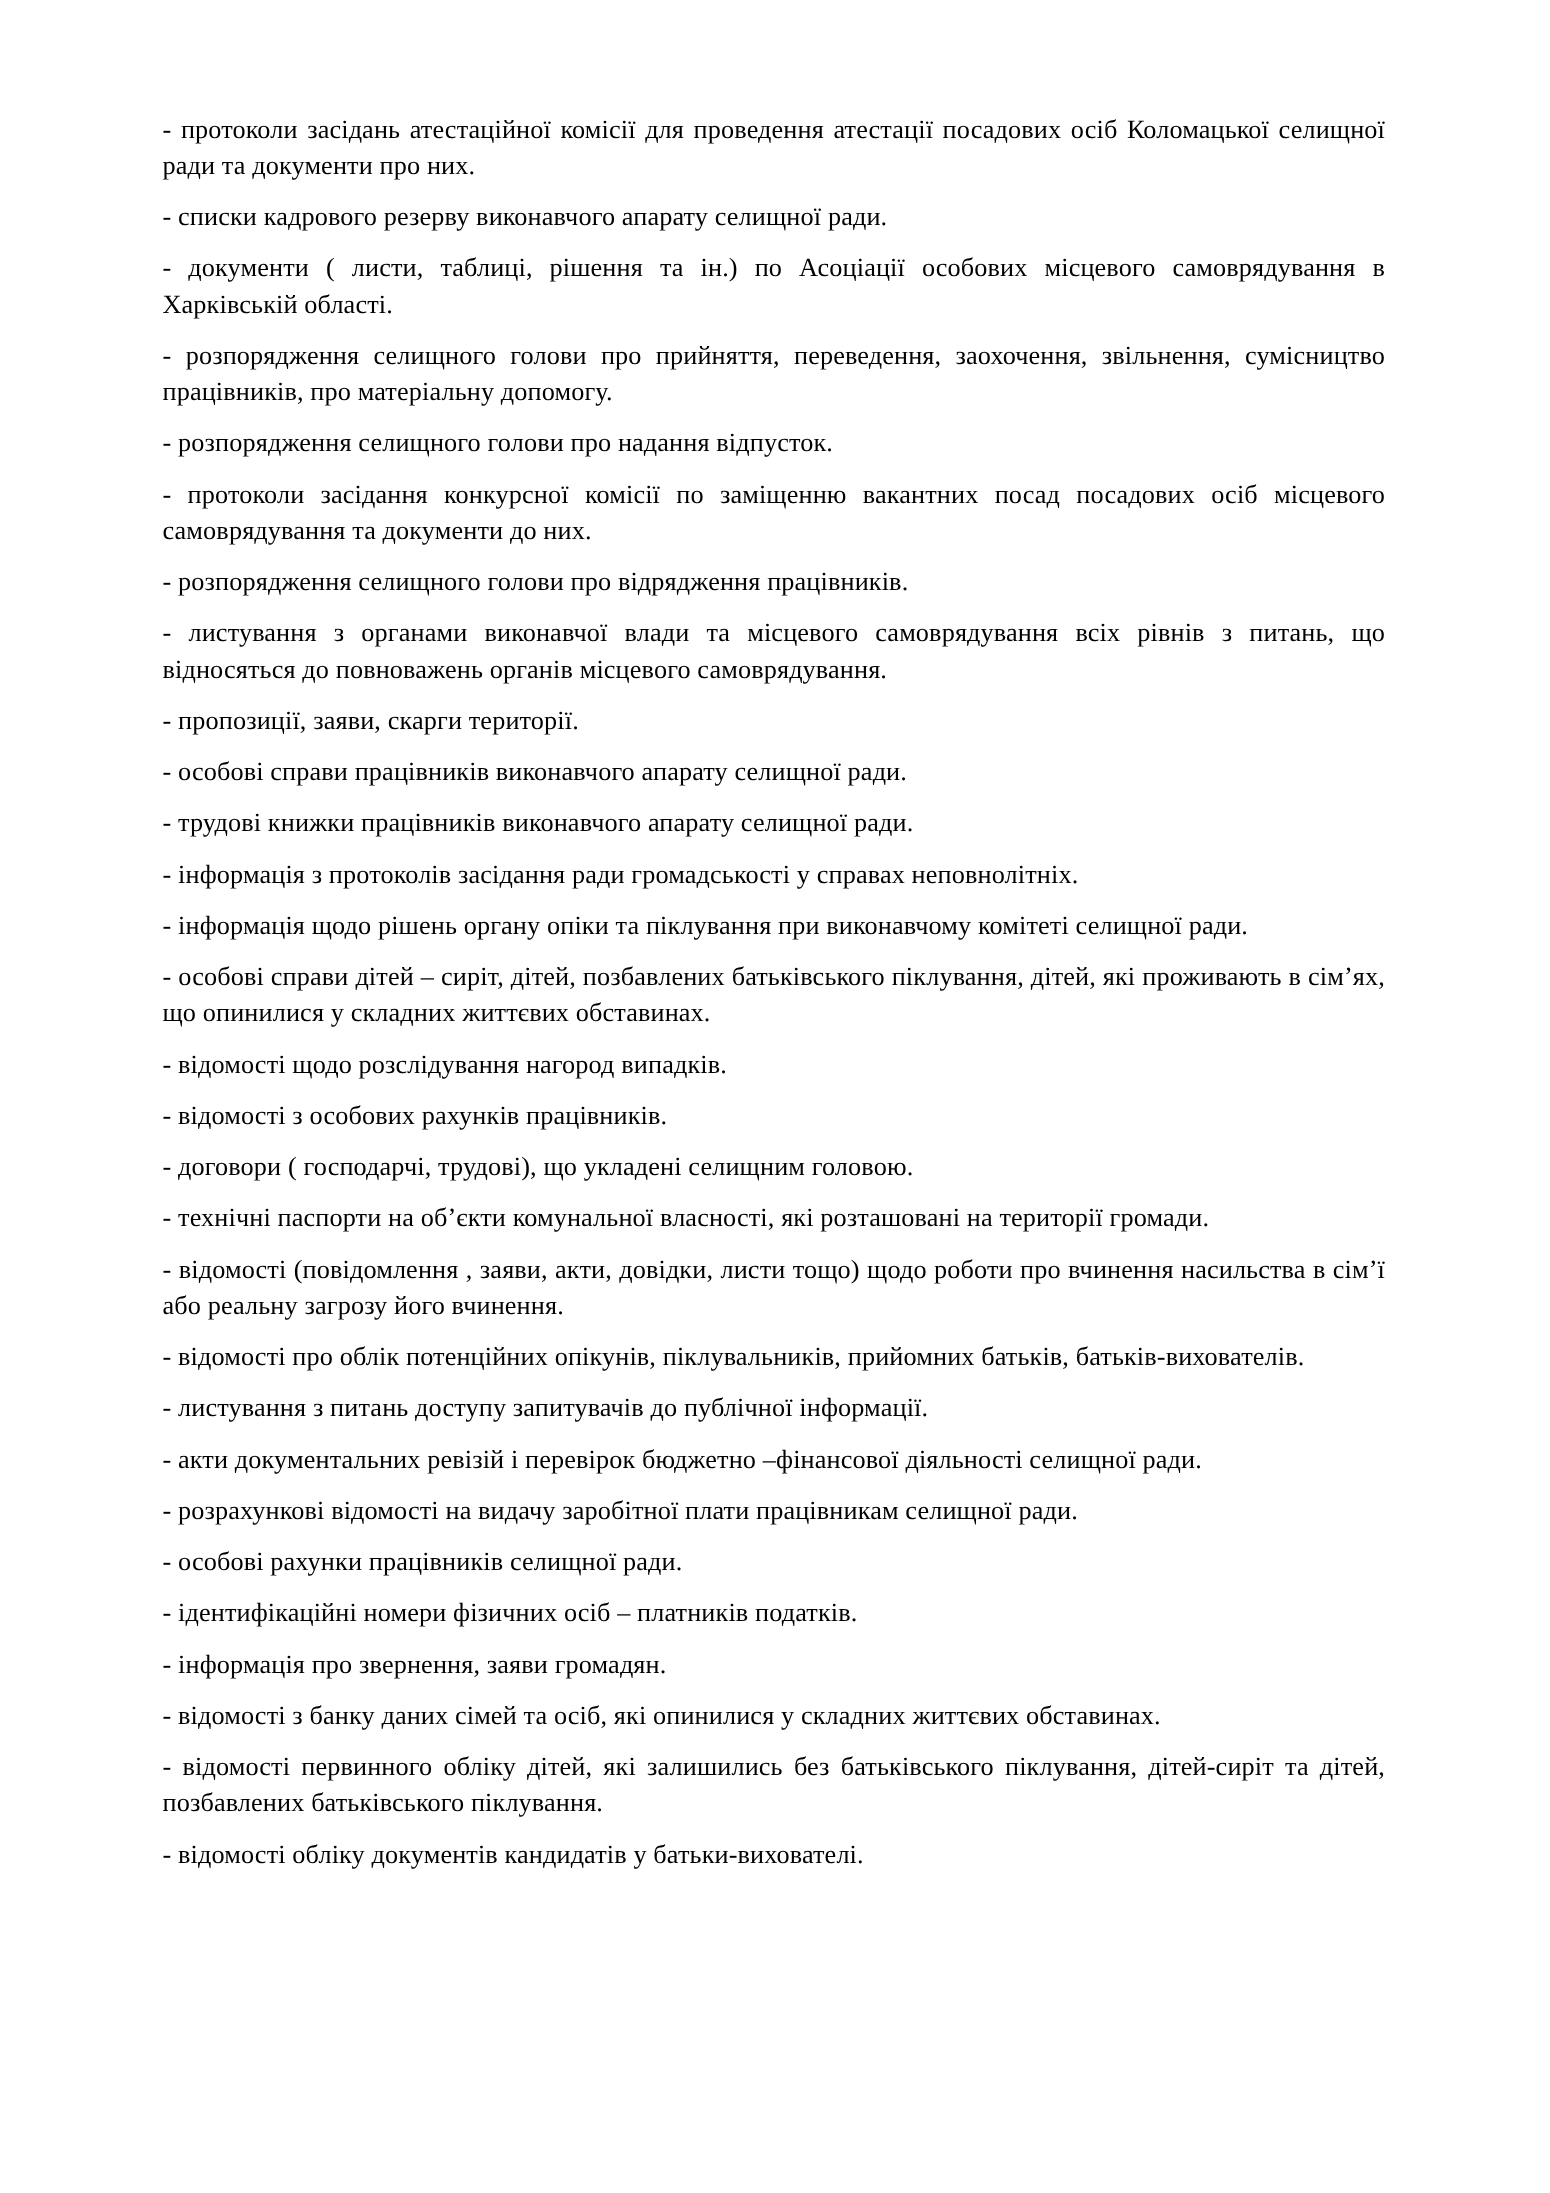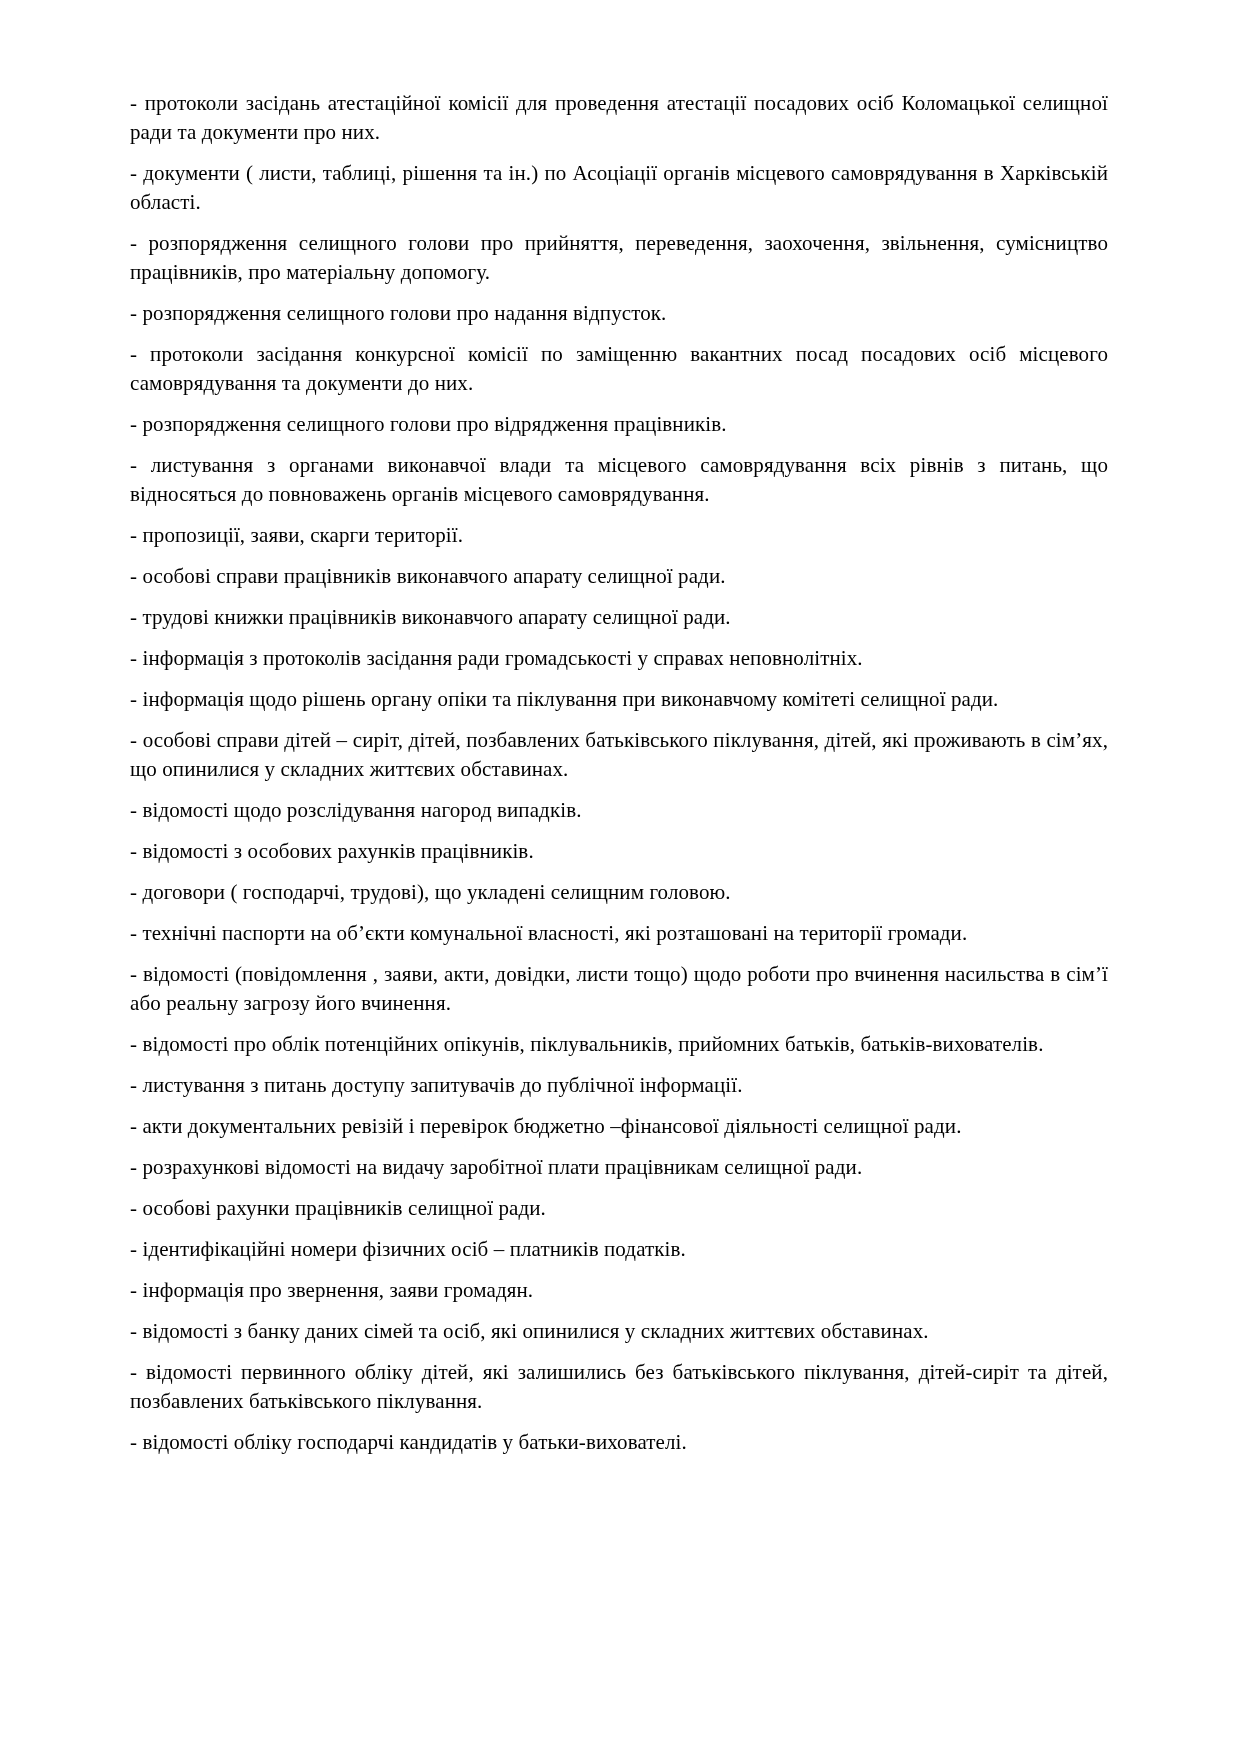--- a/index.html
+++ b/index.html
@@ -25,21 +25,22 @@
     text-align: justify;
     letter-spacing: 0.1px;
   }
 </style>
 </head>
 <body>
 
 <div class="page">
   <div class="doc-list">
     <p class="item">- протоколи засідань атестаційної комісії для проведення атестації посадових осіб Коломацької селищної ради та документи про них.</p>
-    <p class="item">- документи ( листи, таблиці, рішення та ін.) по Асоціації органів місцевого самоврядування в Харківській області.</p>
+    <p class="item">- списки кадрового резерву виконавчого апарату селищної ради.</p>
+    <p class="item">- документи ( листи, таблиці, рішення та ін.) по Асоціації особових місцевого самоврядування в Харківській області.</p>
     <p class="item">- розпорядження селищного голови про прийняття, переведення, заохочення, звільнення, сумісництво працівників, про матеріальну допомогу.</p>
     <p class="item">- розпорядження селищного голови про надання відпусток.</p>
     <p class="item">- протоколи засідання конкурсної комісії по заміщенню вакантних посад посадових осіб місцевого самоврядування та документи до них.</p>
     <p class="item">- розпорядження селищного голови про відрядження працівників.</p>
     <p class="item">- листування з органами виконавчої влади та місцевого самоврядування всіх рівнів з питань, що відносяться до повноважень органів місцевого самоврядування.</p>
     <p class="item">- пропозиції, заяви, скарги території.</p>
     <p class="item">- особові справи працівників виконавчого апарату селищної ради.</p>
     <p class="item">- трудові книжки працівників виконавчого апарату селищної ради.</p>
     <p class="item">- інформація з протоколів засідання ради громадськості у справах неповнолітніх.</p>
     <p class="item">- інформація щодо рішень органу опіки та піклування при виконавчому комітеті селищної ради.</p>
@@ -51,15 +52,15 @@
     <p class="item">- відомості (повідомлення , заяви, акти, довідки, листи тощо) щодо роботи про вчинення насильства в сім’ї або реальну загрозу його вчинення.</p>
     <p class="item">- відомості про облік потенційних опікунів, піклувальників, прийомних батьків, батьків-вихователів.</p>
     <p class="item">- листування з питань доступу запитувачів до публічної інформації.</p>
     <p class="item">- акти документальних ревізій і перевірок бюджетно –фінансової діяльності селищної ради.</p>
     <p class="item">- розрахункові відомості на видачу заробітної плати працівникам селищної ради.</p>
     <p class="item">- особові рахунки працівників селищної ради.</p>
     <p class="item">- ідентифікаційні номери фізичних осіб – платників податків.</p>
     <p class="item">- інформація про звернення, заяви громадян.</p>
     <p class="item">- відомості з банку даних сімей та осіб, які опинилися у складних життєвих обставинах.</p>
     <p class="item">- відомості первинного обліку дітей, які залишились без батьківського піклування, дітей-сиріт та дітей, позбавлених батьківського піклування.</p>
-    <p class="item">- відомості обліку господарчі кандидатів у батьки-вихователі.</p>
+    <p class="item">- відомості обліку документів кандидатів у батьки-вихователі.</p>
   </div>
 </div>
 
 </body></html>

